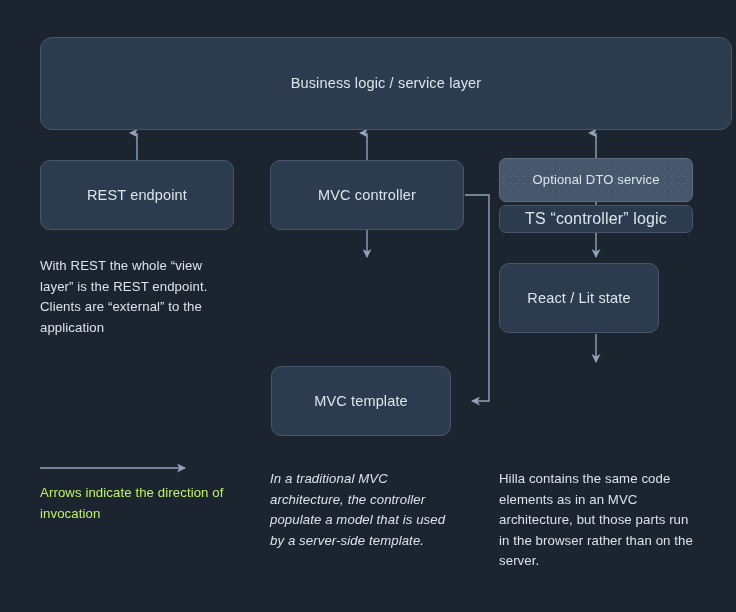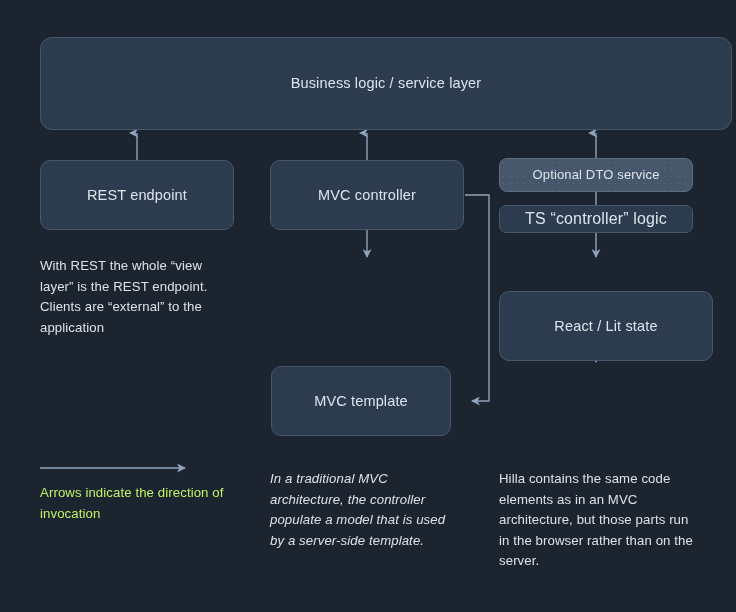--- a/index.html
+++ b/index.html
@@ -113,30 +113,30 @@
   </div>
 
   <div class="node" style="left:40px; top:160px; width:194px; height:70px;">
     <span>REST endpoint</span>
   </div>
 
   <div class="node" style="left:270px; top:160px; width:194px; height:70px;">
     <span>MVC controller</span>
   </div>
 
-  <div class="node optional" style="left:499px; top:158px; width:194px; height:34px;border-radius:8px;">
+  <div class="node optional" style="left:499px; top:158px; width:194px; height:44px;">
     <span>Optional DTO service</span>
   </div>
 
   <div class="node thin" style="left:499px; top:205px; width:194px; height:28px;">
     <span>TS “controller” logic</span>
   </div>
 
 
-  <div class="node" style="left:499px; top:263px; width:214px; height:70px;margin-top:28px;">
+  <div class="node" style="left:499px; top:263px; width:160px; height:70px;">
     <span>React / Lit state</span>
   </div>
 
   <div class="node" style="left:271px; top:366px; width:180px; height:70px;">
     <span>MVC template</span>
   </div>
 
 
   <div class="caption" style="left:40px; top:256px; width:192px;">With REST the whole “view layer” is the REST endpoint. Clients are “external” to the application</div>
 

